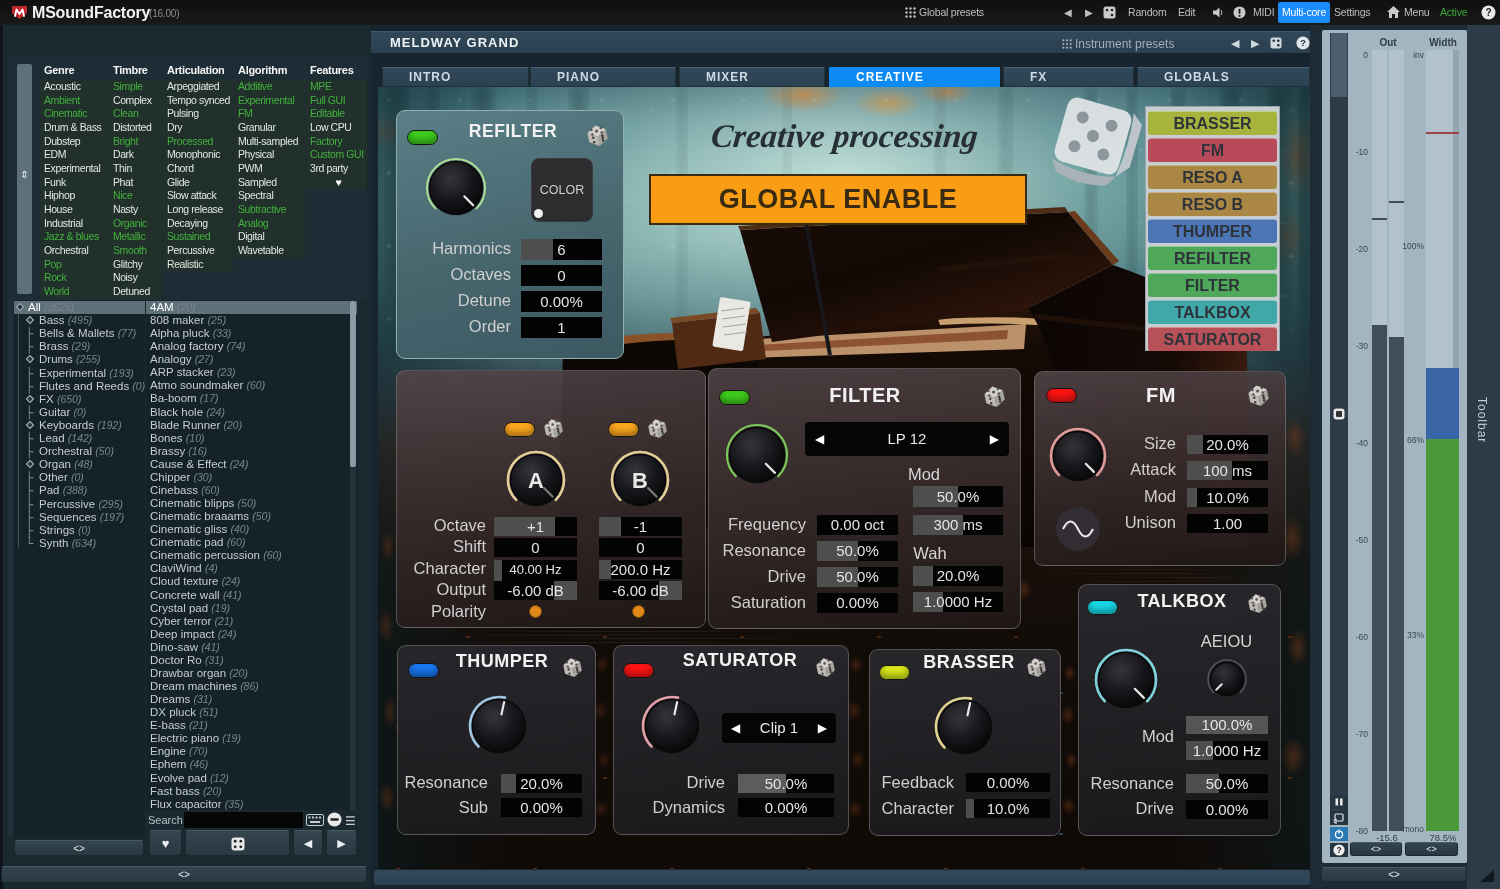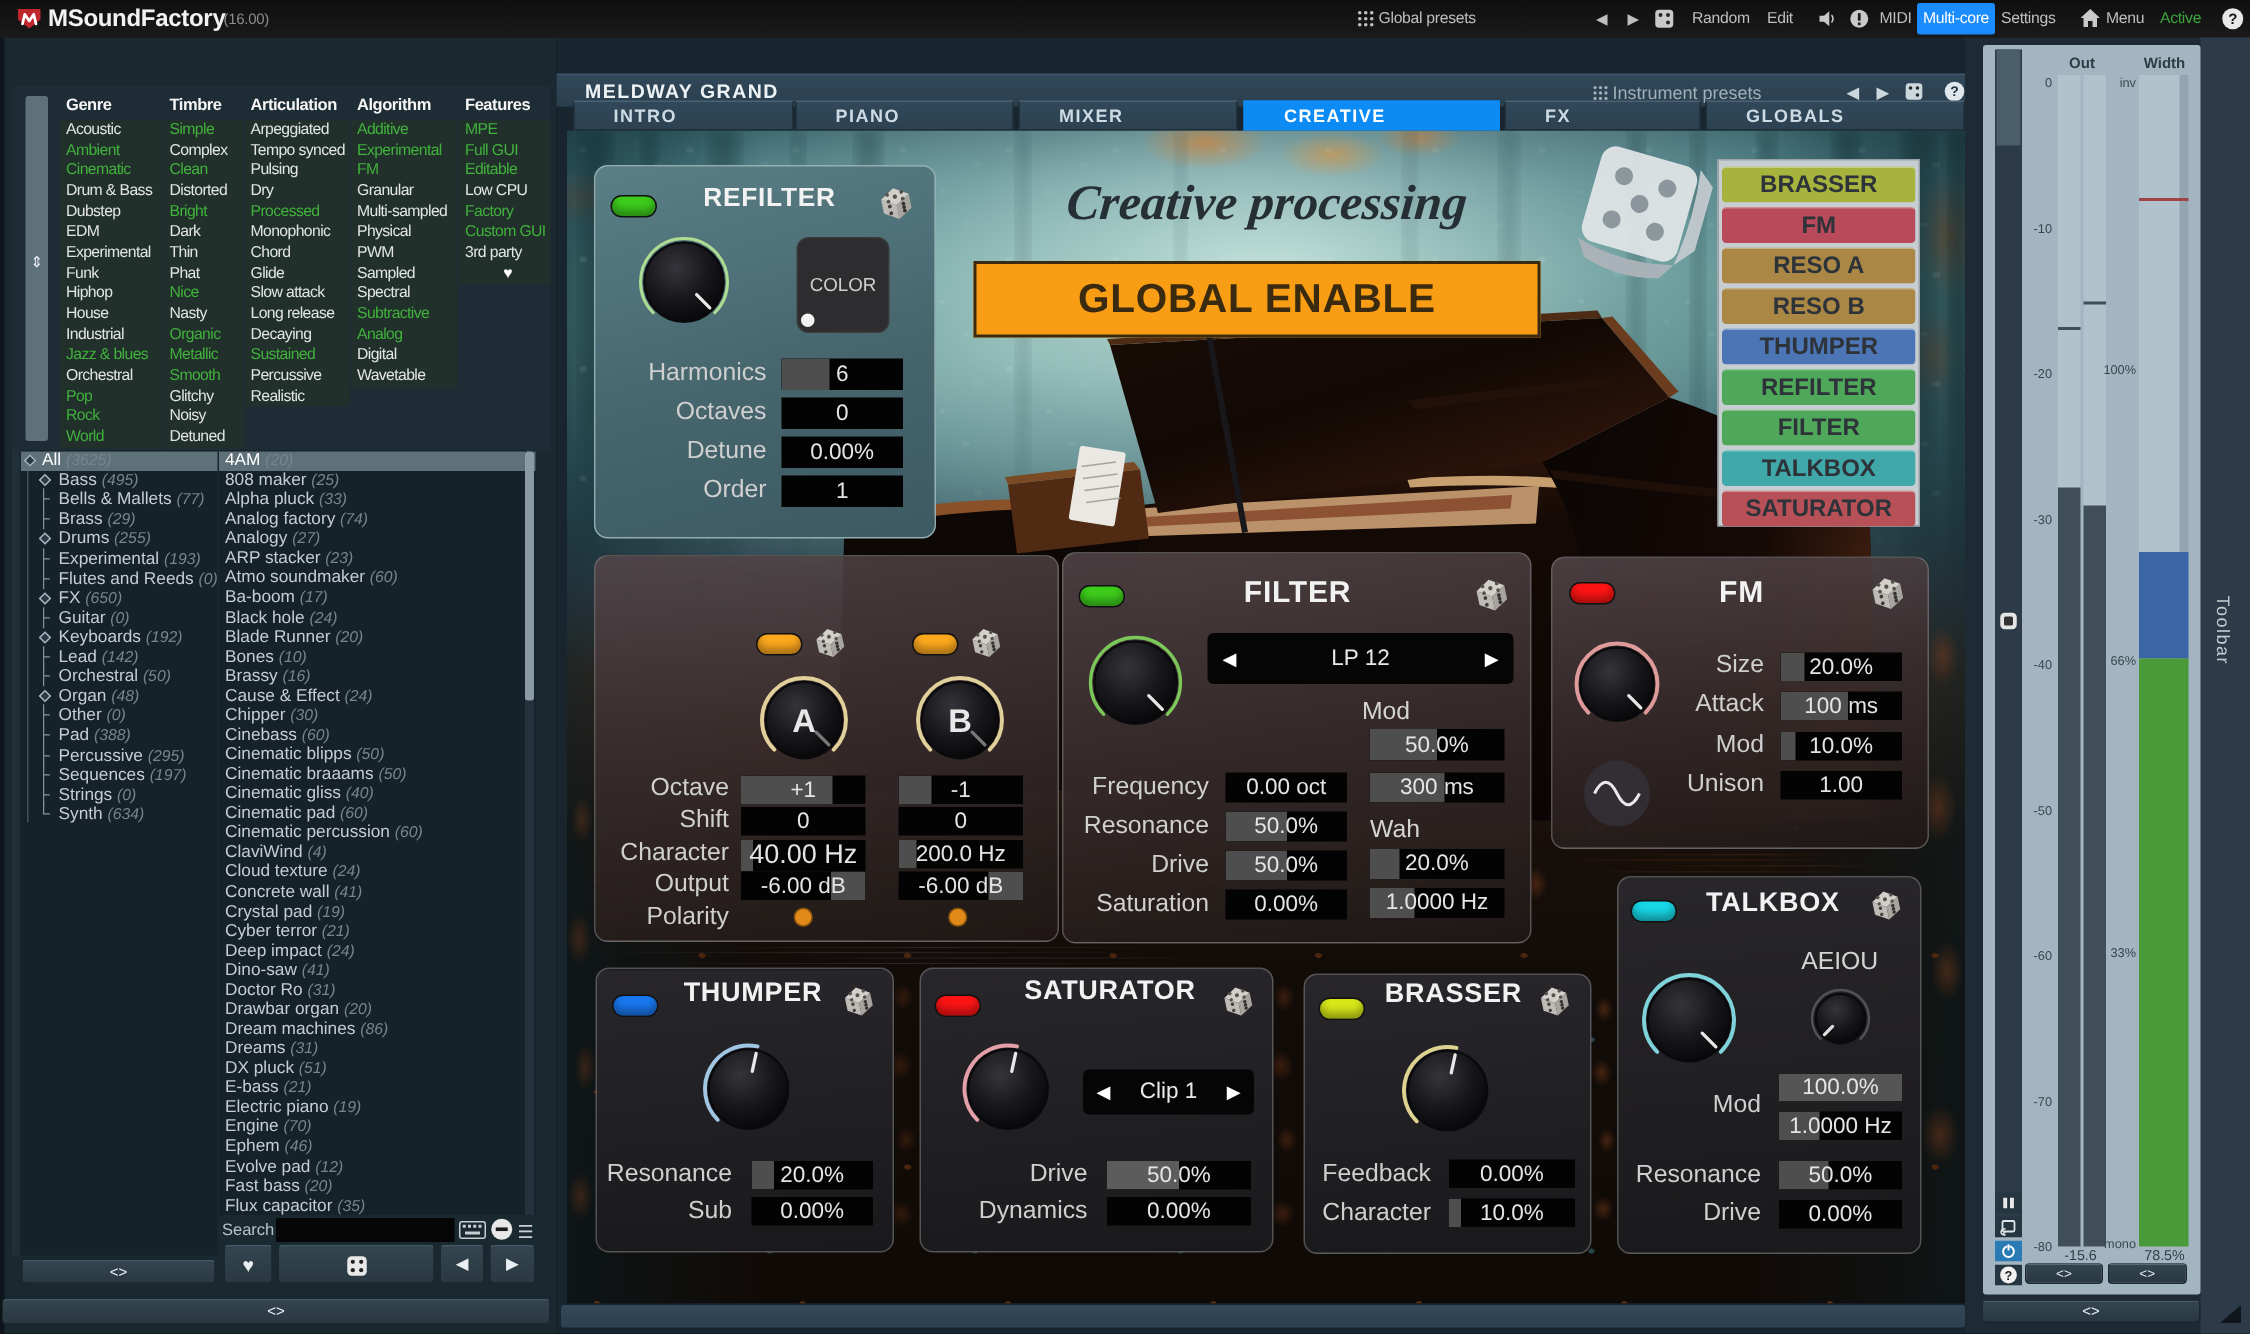--- a/index.html
+++ b/index.html
@@ -22,21 +22,21 @@
 .trow{position:absolute;left:0;width:100%;height:13.1px;font-size:11.5px;line-height:13.4px;color:#c6cdd2;white-space:nowrap}
 .trow i{font-style:italic;color:#79858c;font-size:10.5px}
 .trow.sel{background:#5e7078;color:#fff}
 .tpre{color:#7f939a}
 .dmnd{position:absolute;top:3px;width:6px;height:6px;border:1px solid #aab8be;transform:rotate(45deg);background:#2a3a44}
 #lscroll{position:absolute;right:1px;top:1px;width:6px;height:166px;background:#8a9ba6;border-radius:2px}
 #lscrolltrack{position:absolute;right:1px;top:0;width:6px;height:510px;background:#23323b}
 .btn{position:absolute;background:linear-gradient(#34454f,#293841);border-radius:3px;border:1px solid #1c272e;border-top:1px solid #465a66;color:#e8eef2;text-align:center}
 
 #main{position:absolute;left:371px;top:25px;width:939px;height:864px;background:#18242e}
-#mhead{position:absolute;left:0;top:24px;width:939px;height:22px;background:linear-gradient(#31485a,#2a3f4e);border-top:1px solid #3e586c}
+#mhead{position:absolute;left:0;top:6px;width:939px;height:22px;background:linear-gradient(#31485a,#2a3f4e);border-top:1px solid #3e586c}
 #mhead .ttl{position:absolute;left:19px;top:3px;font-size:13px;font-weight:bold;letter-spacing:1px;color:#edf2f5}
 .tab{position:absolute;top:42px;height:20px;background:linear-gradient(#31485a,#2c4252);border:1px solid #203039;border-top:1px solid #4a6275;color:#cddbe4;font-size:12px;font-weight:bold;letter-spacing:1px;line-height:19px;padding-left:26px}
 .tab.on{background:#0d8bf5;color:#fff;border-color:#0d8bf5}
 #forest{position:absolute;left:7px;top:62px;width:932px;height:782px;overflow:hidden}
 #mbot{position:absolute;left:3px;top:845px;width:936px;height:15px;background:linear-gradient(#33495a,#2b4050);border-radius:2px}
 
 #sky{position:absolute;left:0;top:0;width:932px;height:782px;background:
  linear-gradient(90deg, rgba(12,32,38,0.5) 0px, rgba(12,32,38,0) 130px, rgba(12,32,38,0) 790px, rgba(14,30,34,0.55) 932px),
  radial-gradient(60px 26px at 425px 8px, rgba(235,125,30,0.55), rgba(235,125,30,0) 70%),
  radial-gradient(50px 22px at 510px 16px, rgba(243,145,40,0.5), rgba(243,145,40,0) 70%),
@@ -580,21 +580,21 @@
           <div class="tx">-1</div>
         </div>
 <div class="plabel" style="left:-112px;top:450.27px;width:220px;font-size:16.5px">Shift</div>
 <div class="vbox" style="left:116px;top:451.0px;width:83px;height:19px;line-height:19px;font-size:15px">
           <div class="tx">0</div>
         </div>
 <div class="vbox" style="left:221px;top:451.0px;width:83px;height:19px;line-height:19px;font-size:15px">
           <div class="tx">0</div>
         </div>
 <div class="plabel" style="left:-112px;top:471.77px;width:220px;font-size:16.5px">Character</div>
-<div class="vbox" style="left:116px;top:472.5px;width:83px;height:21px;line-height:19px;font-size:18px">
+<div class="vbox" style="left:116px;top:472.5px;width:83px;height:21px;line-height:19px;font-size:13px">
           <div class="fill" style="width:10%;background:#4e4e4e"></div>
           <div class="tx">40.00 Hz</div>
         </div>
 <div class="vbox" style="left:221px;top:472.5px;width:83px;height:19px;line-height:19px;font-size:15px">
           <div class="fill" style="width:14%;background:#4e4e4e"></div>
           <div class="tx">200.0 Hz</div>
         </div>
 <div class="plabel" style="left:-112px;top:493.27px;width:220px;font-size:16.5px">Output</div>
 <div class="vbox" style="left:116px;top:494.0px;width:83px;height:19px;line-height:19px;font-size:15px">
           <div class="fill" style="left:72%;width:28%;background:#4e4e4e"></div>

